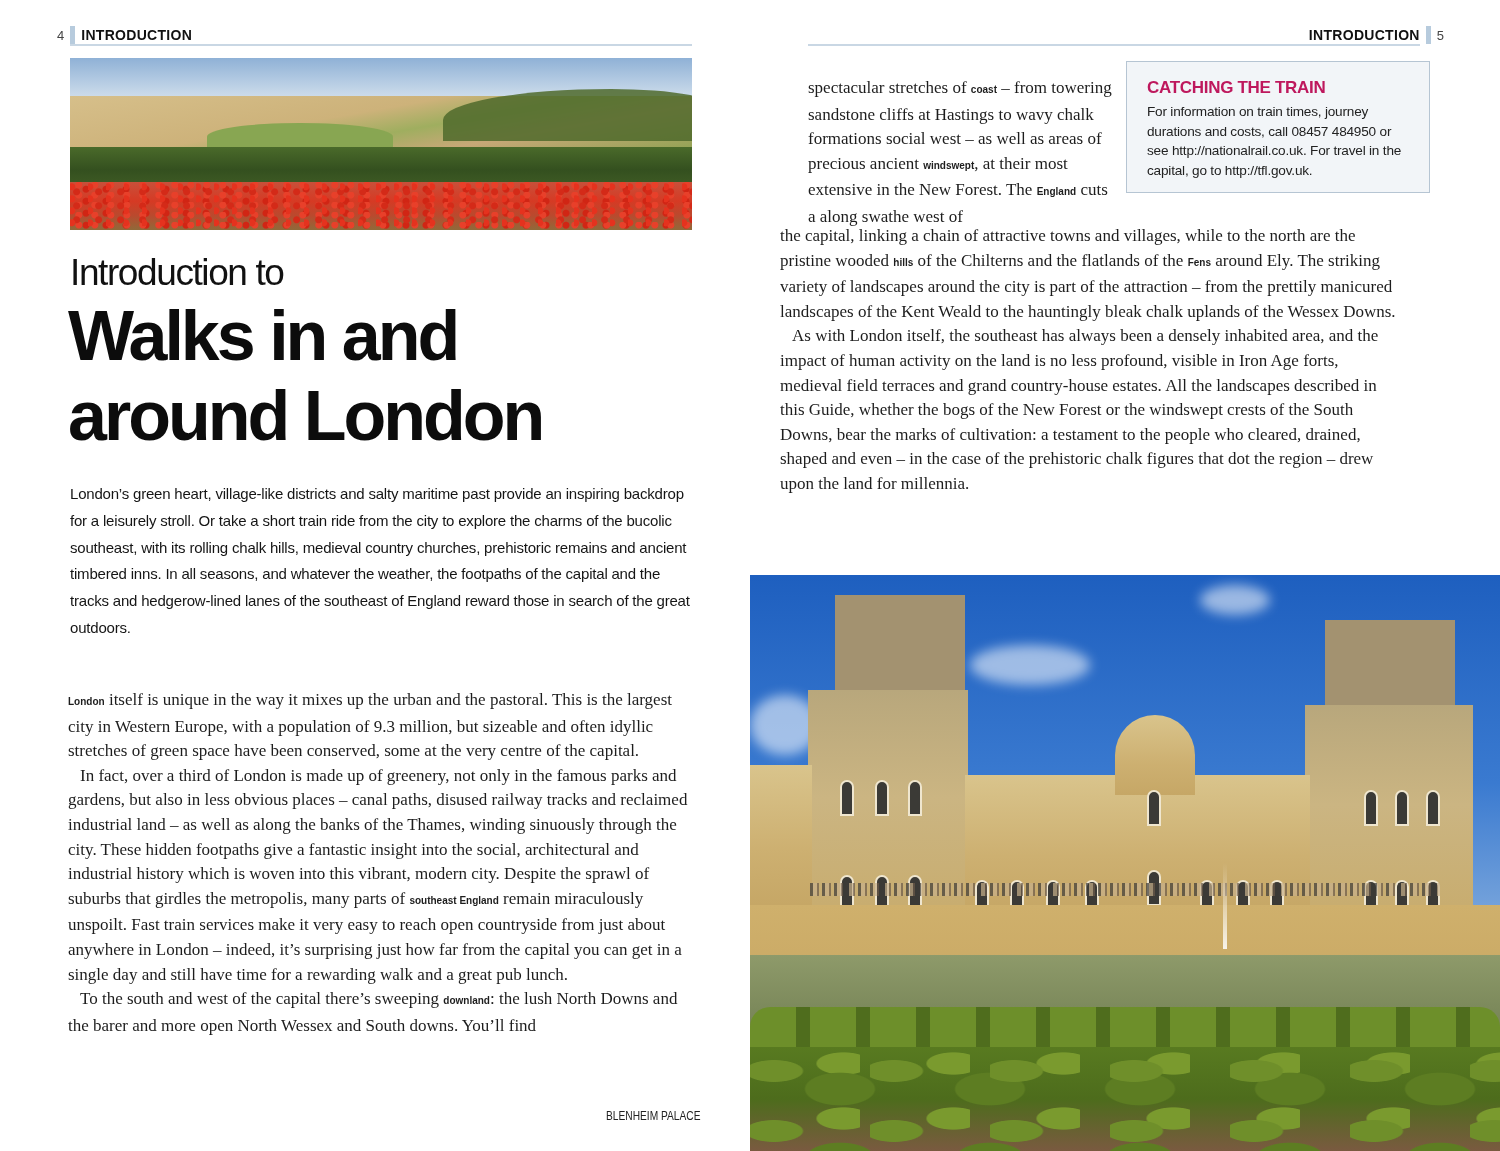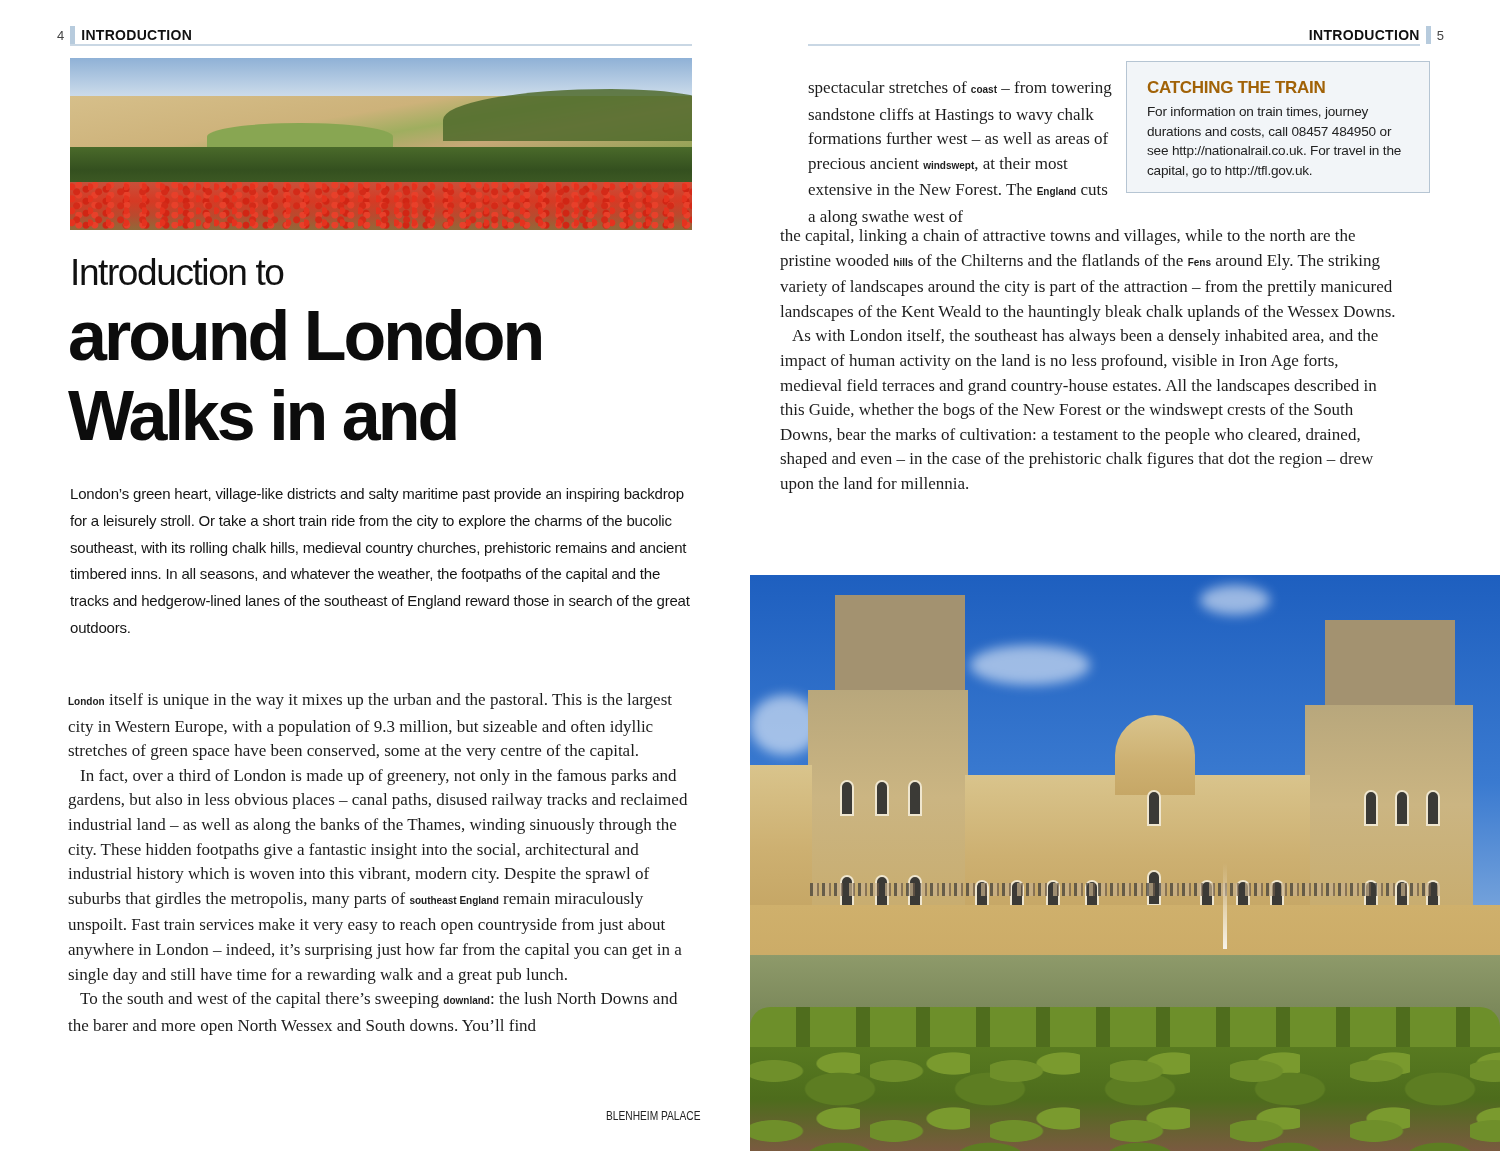--- a/index.html
+++ b/index.html
@@ -50,21 +50,21 @@
   .body-text b { font-family: "Liberation Sans", sans-serif; font-weight: bold; font-size: 10px; }
   #left-body { left: 68px; top: 688px; width: 625px; }
   #right-top-body { left: 808px; top: 76px; width: 310px; }
   #right-body { left: 780px; top: 224px; width: 625px; }
 
   
   #caption { position: absolute; left: 606px; top: 1109px; font-family: "Liberation Sans", sans-serif; font-size: 12px; letter-spacing: 0px; color: #222; transform: scaleX(0.85); transform-origin: left; }
 
   
   #train-box { position: absolute; left: 1126px; top: 61px; width: 304px; height: 132px; background: #f2f5f8; border: 1px solid #b6c5d3; padding: 16px 20px; }
-  #train-box .box-title { font-family: "Liberation Sans", sans-serif; font-weight: bold; font-size: 17px; letter-spacing: -0.3px; color: #a16207; margin-bottom: 4px; }
+  #train-box .box-title { font-family: "Liberation Sans", sans-serif; font-weight: bold; font-size: 17px; letter-spacing: -0.3px; color: #be185d; margin-bottom: 4px; }
   #train-box .box-text { font-family: "Liberation Sans", sans-serif; font-size: 13.6px; line-height: 19.5px; color: #222; letter-spacing: -0.2px; }
 
   
   #palace-photo { left: 750px; top: 575px; width: 750px; height: 576px; background: #2f6cc4; }
   #palace-photo .sky { position: absolute; left: 0; top: 0; width: 100%; height: 60%; background: linear-gradient(180deg, #1e5fbf 0%, #3a7ad0 60%, #7aa6dc 100%); }
   #palace-photo .cloud { position: absolute; background: rgba(255,255,255,.55); border-radius: 50%; filter: blur(6px); }
   #palace-photo .wing { position: absolute; background: linear-gradient(180deg, #d9c48c 0%, #cdb071 60%, #c6a766 100%); }
   #palace-photo .tower { position: absolute; background: linear-gradient(180deg, #b8a77c 0%, #cbb582 50%, #c8ad70 100%); }
   #palace-photo .tower-top { position: absolute; background: #a39270; }
   #palace-photo .win { position: absolute; width: 14px; height: 36px; background: #3b3a36; border: 2px solid #efe6cf; border-radius: 7px 7px 0 0; }
@@ -102,36 +102,36 @@
   <div class="sky"></div>
   <div class="hills"></div>
   <div class="hill-a"></div>
   <div class="hill-b"></div>
   <div class="trees"></div>
   <div class="poppies"></div>
 </div>
 
 <div id="title-small">Introduction to</div>
 <div id="title-big">
+  <div>Walks in and</div>
   <div>around London</div>
-  <div>Walks in and</div>
 </div>
 
 <div id="intro">London’s green heart, village-like districts and salty maritime past provide an inspiring backdrop for a leisurely stroll. Or take a short train ride from the city to explore the charms of the bucolic southeast, with its rolling chalk hills, medieval country churches, prehistoric remains and ancient timbered inns. In all seasons, and whatever the weather, the footpaths of the capital and the tracks and hedgerow-lined lanes of the southeast of England reward those in search of the great outdoors.</div>
 
 <div class="body-text" id="left-body">
   <p><b>London</b><span> itself is unique in the way it mixes up the urban and the pastoral. This is the largest city in Western Europe, with a population of 9.3 million, but sizeable and often idyllic stretches of green space have been conserved, some at the very centre of the capital.</span></p>
   <p class="ind"><span>In fact, over a third of London is made up of greenery, not only in the famous parks and gardens, but also in less obvious places – canal paths, disused railway tracks and reclaimed industrial land – as well as along the banks of the Thames, winding sinuously through the city. These hidden footpaths give a fantastic insight into the social, architectural and industrial history which is woven into this vibrant, modern city. Despite the sprawl of suburbs that girdles the metropolis, many parts of </span><b>southeast England</b><span> remain miraculously unspoilt. Fast train services make it very easy to reach open countryside from just about anywhere in London – indeed, it’s surprising just how far from the capital you can get in a single day and still have time for a rewarding walk and a great pub lunch.</span></p>
   <p class="ind"><span>To the south and west of the capital there’s sweeping </span><b>downland</b><span>: the lush North Downs and the barer and more open North Wessex and South downs. You’ll find</span></p>
 </div>
 
 <div id="caption">BLENHEIM PALACE</div>
 
 <div class="body-text" id="right-top-body">
-  <p><span>spectacular stretches of </span><b>coast</b><span> – from towering sandstone cliffs at Hastings to wavy chalk formations further west – as well as areas of precious ancient </span><b>windswept</b><span>, at their most extensive in the New Forest. The </span><b>England</b><span> cuts a along swathe west of</span></p>
+  <p><span>spectacular stretches of </span><b>coast</b><span> – from towering sandstone cliffs at Hastings to wavy chalk formations social west – as well as areas of precious ancient </span><b>windswept</b><span>, at their most extensive in the New Forest. The </span><b>England</b><span> cuts a along swathe west of</span></p>
 </div>
 
 <div id="train-box">
   <div class="box-title">CATCHING THE TRAIN</div>
   <div class="box-text">For information on train times, journey durations and costs, call 08457 484950 or see http://nationalrail.co.uk. For travel in the capital, go to http://tfl.gov.uk.</div>
 </div>
 
 <div class="body-text" id="right-body">
   <p><span>the capital, linking a chain of attractive towns and villages, while to the north are the pristine wooded </span><b>hills</b><span> of the Chilterns and the flatlands of the </span><b>Fens</b><span> around Ely. The striking variety of landscapes around the city is part of the attraction – from the prettily manicured landscapes of the Kent Weald to the hauntingly bleak chalk uplands of the Wessex Downs.</span></p>
   <p class="ind">As with London itself, the southeast has always been a densely inhabited area, and the impact of human activity on the land is no less profound, visible in Iron Age forts, medieval field terraces and grand country-house estates. All the landscapes described in this Guide, whether the bogs of the New Forest or the windswept crests of the South Downs, bear the marks of cultivation: a testament to the people who cleared, drained, shaped and even – in the case of the prehistoric chalk figures that dot the region – drew upon the land for millennia.</p>

